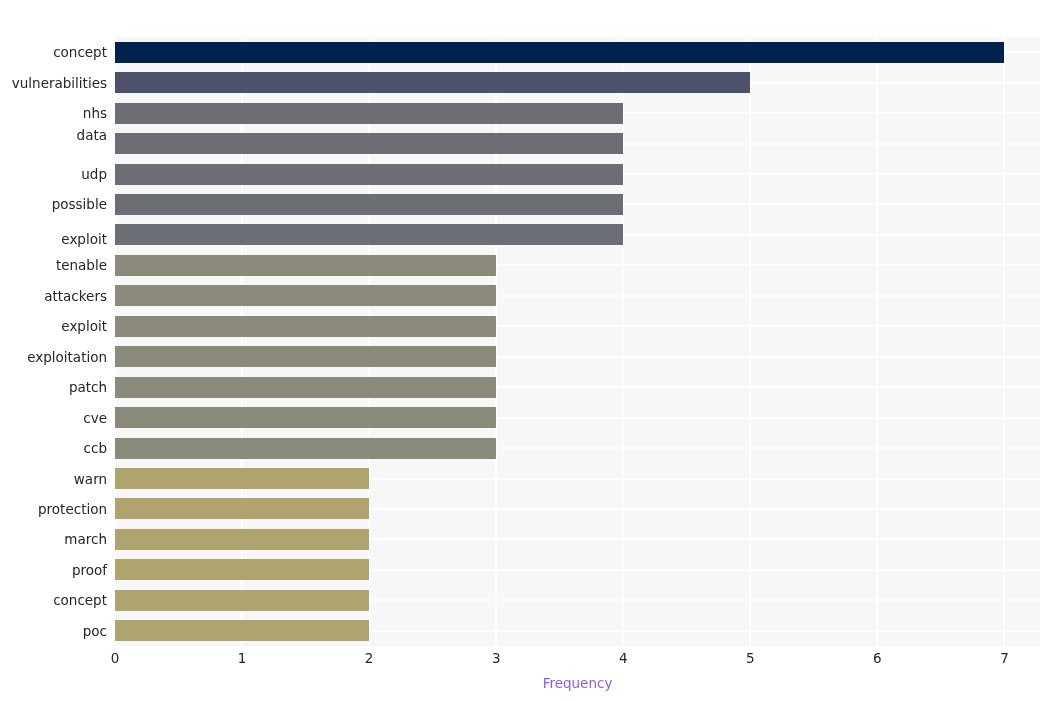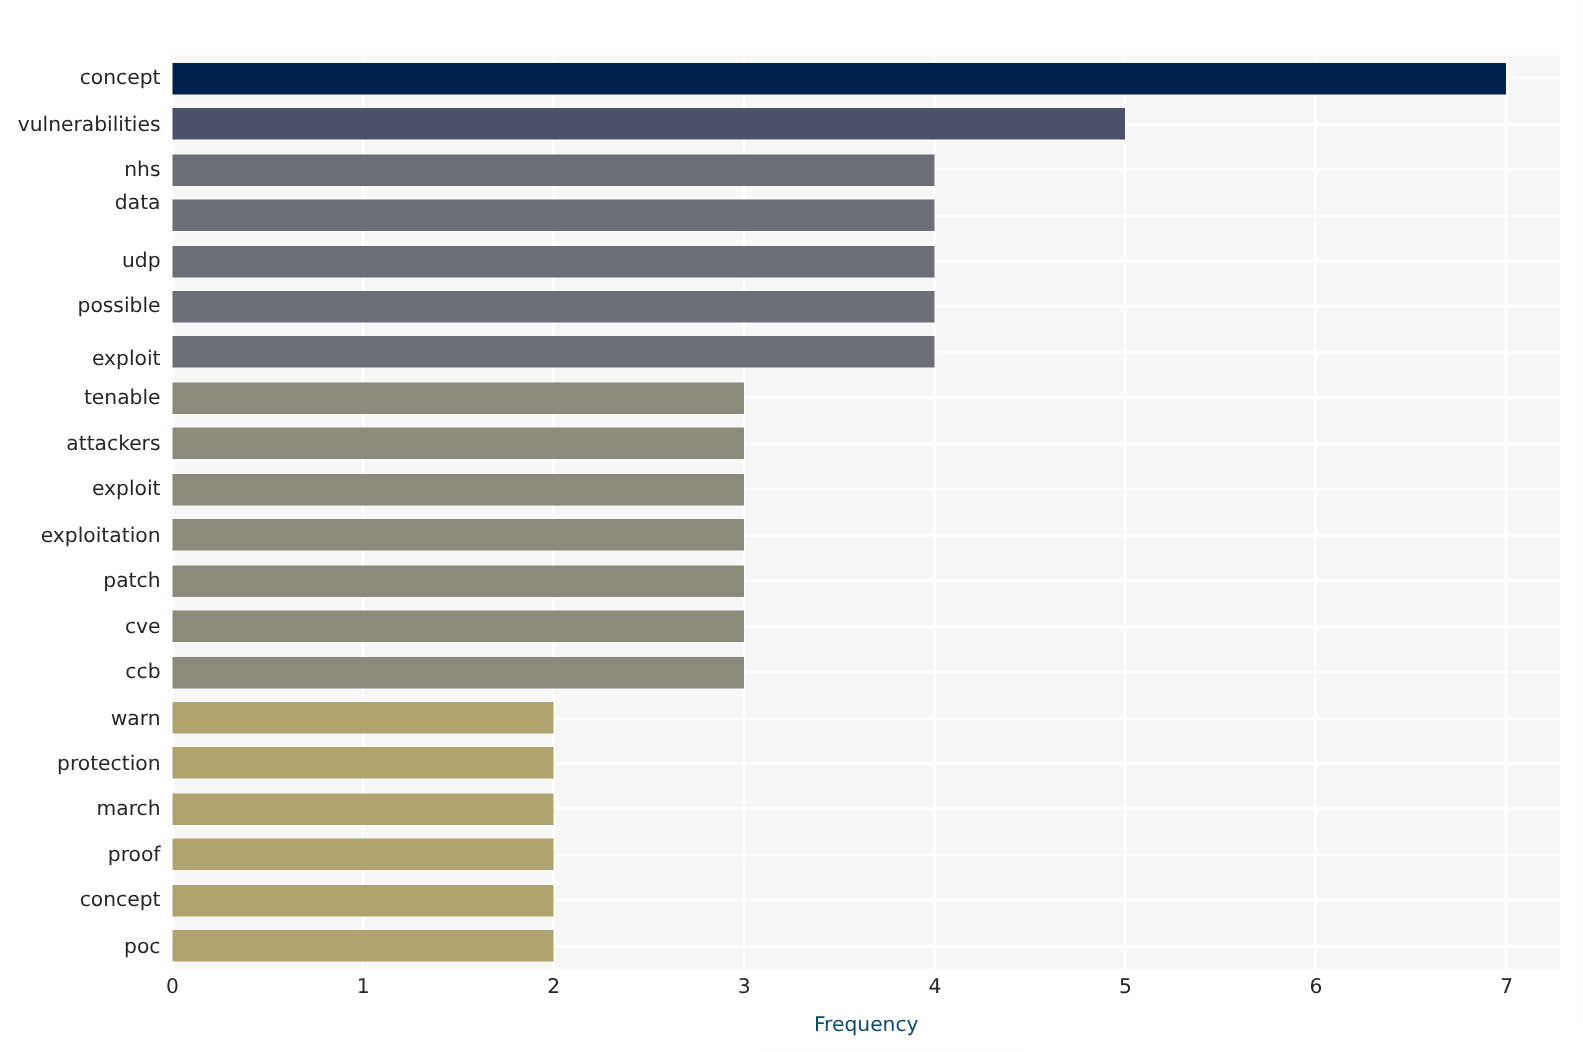--- a/index.html
+++ b/index.html
@@ -109,21 +109,21 @@
     color: #262626;
   }
 
   #xaxis-label {
     position: absolute;
     left: 115px;
     top: 675px;
     width: 925px;
     text-align: center;
     font-size: 13.5px;
-    color: #0c4a6e;
+    color: #8b5cf6;
   }
 </style>
 </head>
 <body>
 
 <div id="figure">
 
 
   <div id="plot-area">
     <div id="gridlines">

